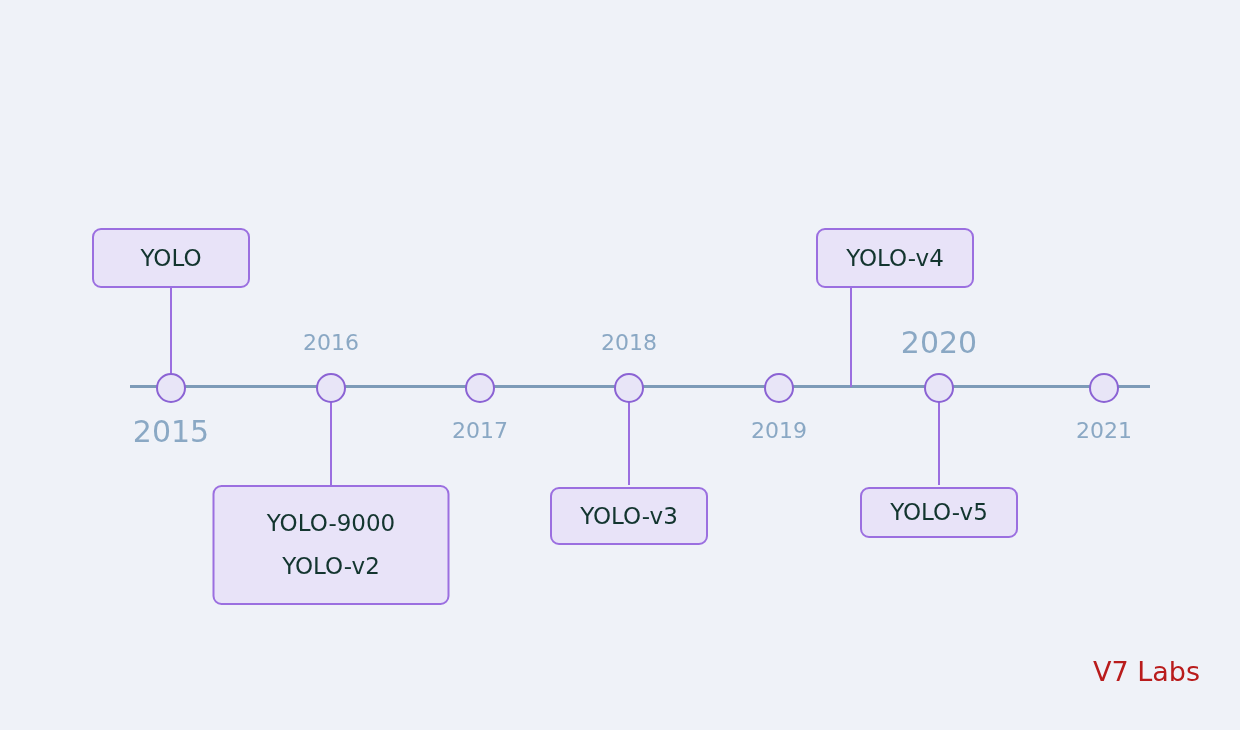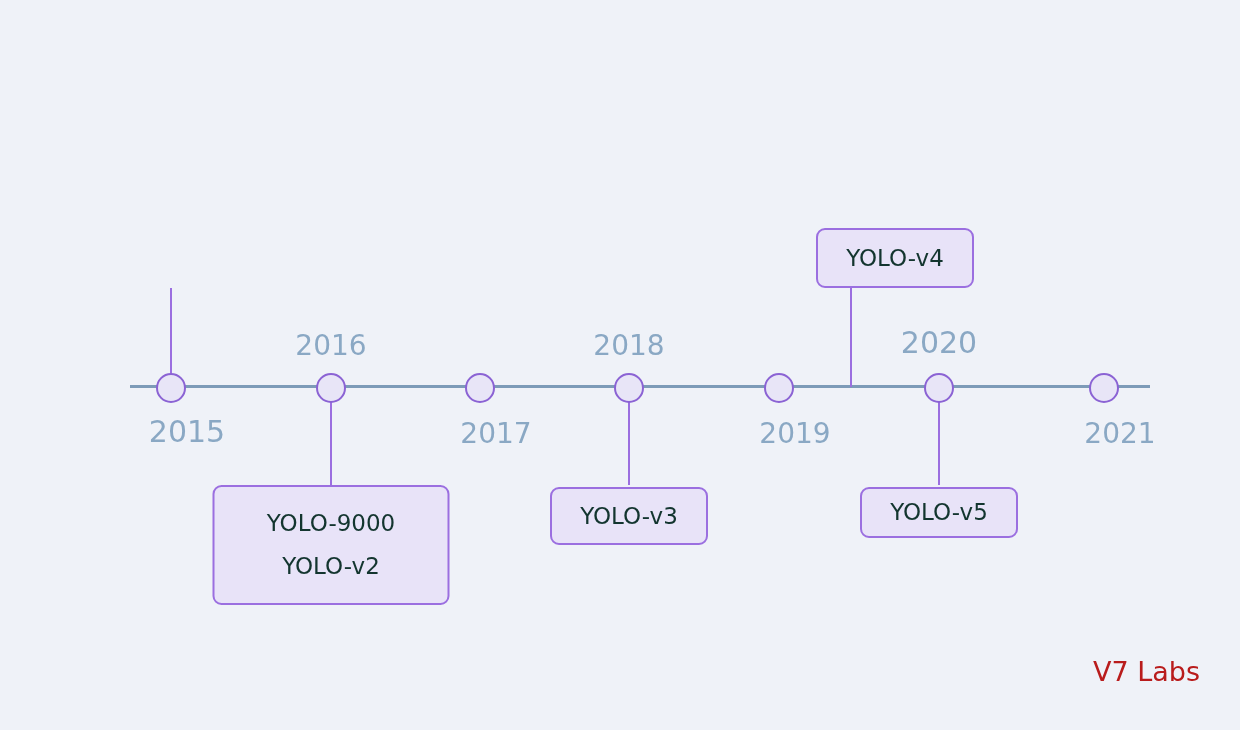--- a/index.html
+++ b/index.html
@@ -54,38 +54,37 @@
     border: 2px solid #8b63d4;
     top: 373px;
     box-sizing: content-box;
   }
 
   
   .year {
     position: absolute;
     color: #8aa8c4;
     font-family: "DejaVu Sans", sans-serif;
-    font-size: 28px;
+    font-size: 22px;
     font-weight: normal;
     white-space: nowrap;
     transform: translateX(-50%);
     line-height: 1;
   }
   .year.big {
     font-size: 30px;
   }
   .year.above {
     top: 332px;
   }
   .year.above.big {
     top: 328px;
   }
   .year.below {
     top: 420px;
-    margin-left: 16px;
   }
   .year.below.big {
     top: 417px;
   }
 
   
   .event-box {
     position: absolute;
     background: #e8e3f8;
     border: 2px solid #9b6fe0;
@@ -148,20 +147,23 @@
   <div class="dot" style="left:1104px;"></div>
 
   <div class="year below big" style="left:171px;">2015</div>
   <div class="year above" style="left:331px;">2016</div>
   <div class="year below" style="left:480px;">2017</div>
   <div class="year above" style="left:629px;">2018</div>
   <div class="year below" style="left:779px;">2019</div>
   <div class="year above big" style="left:939px;">2020</div>
   <div class="year below" style="left:1104px;">2021</div>
 
+  <div class="event-box" style="left:171px; top:228px; width:158px; height:60px;">
+    <span>YOLO</span>
+  </div>
 
   <div class="event-box" style="left:331px; top:485px; width:237px; height:120px;">
     <span>YOLO-9000</span>
     <span class="line2">YOLO-v2</span>
   </div>
 
   <div class="event-box" style="left:629px; top:487px; width:158px; height:58px;">
     <span>YOLO-v3</span>
   </div>
 

